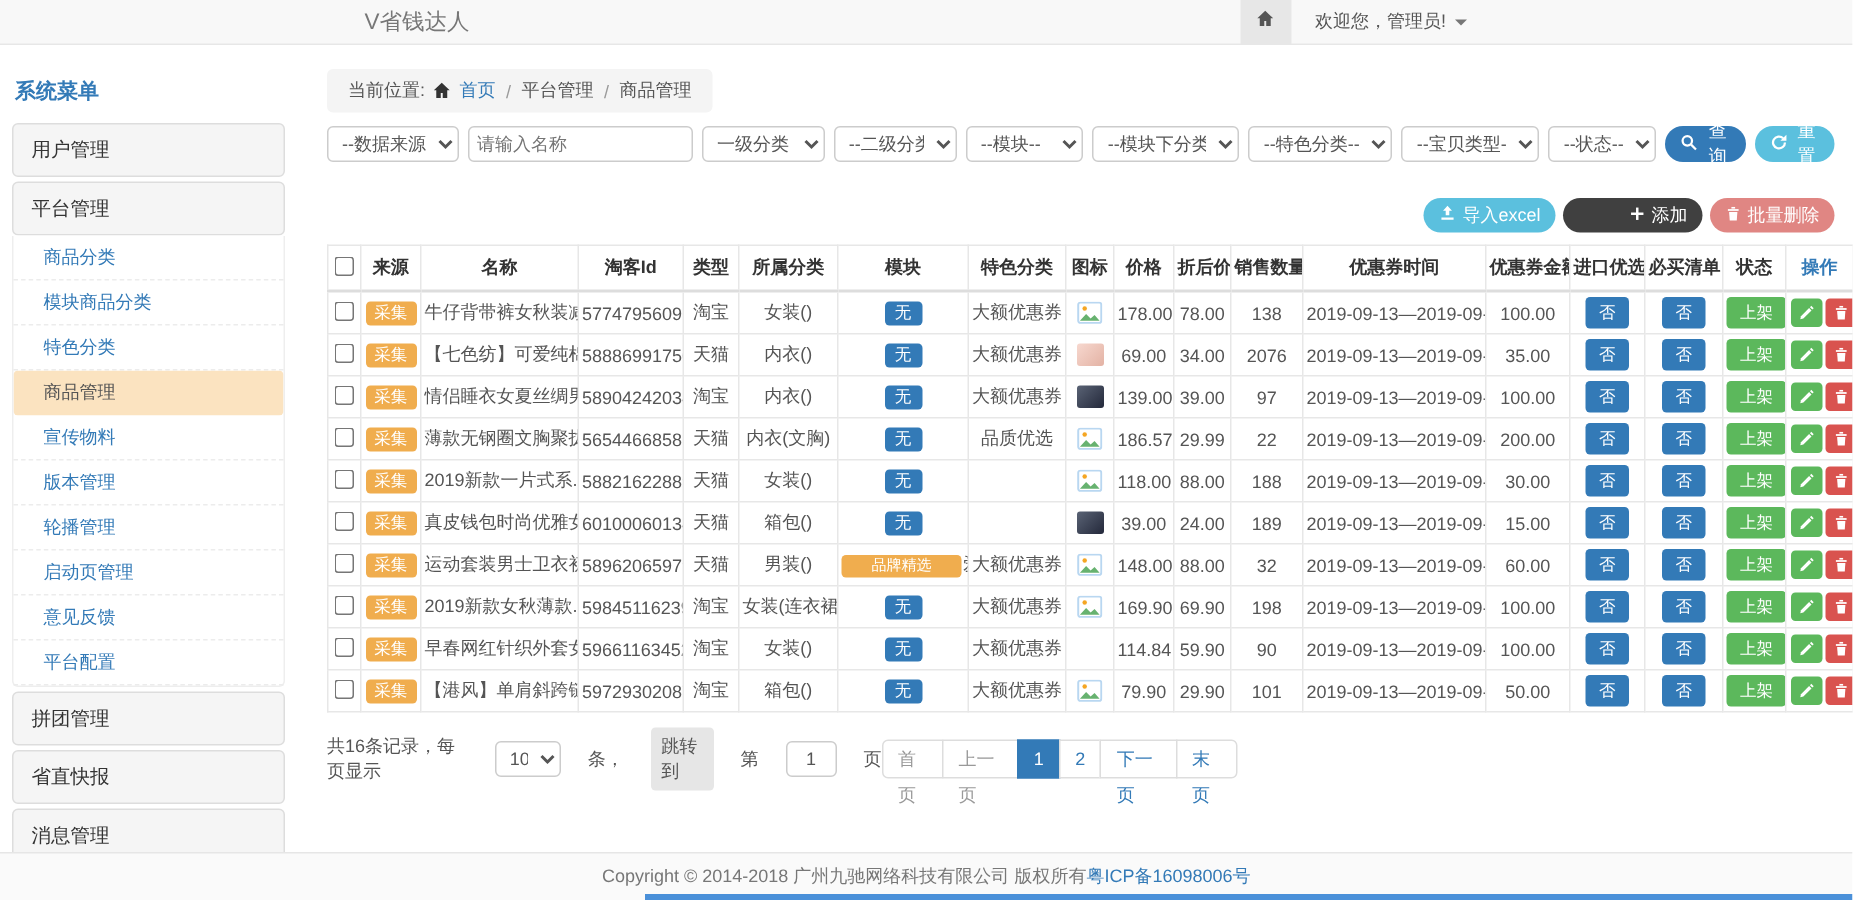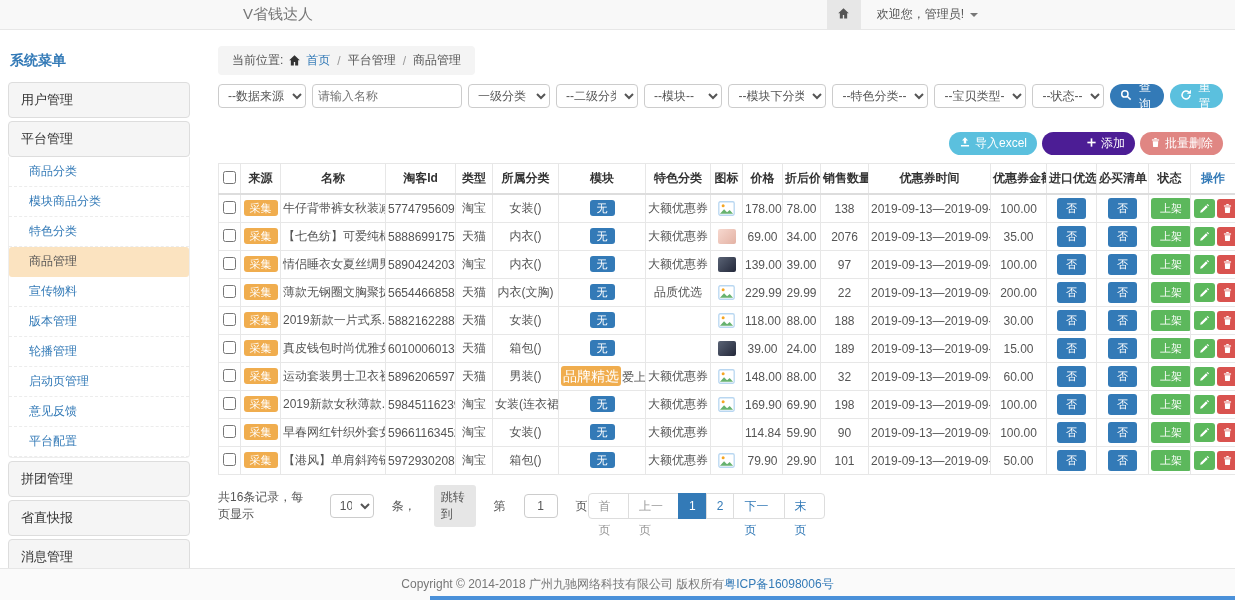--- a/index.html
+++ b/index.html
@@ -39,36 +39,36 @@
   .filters { margin-top:9px; display:flex; align-items:center; gap:6px; }
   .ctl { height:24px; border:1px solid #ccc; border-radius:4px; font-size:12px; color:#555;
     background:#fff; padding:0 5px; font-family:inherit; }
   .inp { width:150px; }
   .w1{width:88px}.w2{width:96px}.w3{width:82px}.w4{width:92px}.w5{width:98px}
   .w6{width:104px}.w7{width:92px}.w8{width:72px}
   .btn { height:24px; border:none; border-radius:12px; color:#fff; font-size:12px; padding:0 10px;
     cursor:pointer; display:inline-flex; align-items:center; gap:4px; font-family:inherit; }
   .btn-primary { background:#337ab7; }
   .btn-info { background:#5bc0de; }
-  .btn-success { background:#4c1d95;padding-left:44px; }
+  .btn-success { background:#404040;padding-left:44px; }
   .btn-soft-danger { background:#e08683; }
 
   .actions { margin-top:24px; display:flex; justify-content:flex-end; gap:5px; }
   .actions .btn { height:23px; }
 
   
   #grid { border-collapse:collapse; table-layout:fixed; width:100%; font-size:12px;
     color:#555; margin-top:8px; background:#fff; }
   #grid th, #grid td { border:1px solid #e7e7e7; text-align:center; padding:3px 2px;
     white-space:nowrap; overflow:hidden; }
   #grid thead th { color:#333; font-weight:bold; border-bottom:2px solid #ddd; padding:6px 2px; }
   #grid thead th.op-col { color:#337ab7; }
   #grid tbody tr { height:27px; }
   .badge-orange { background:#f0ad4e; color:#fff; font-size:11px; padding:2px 6px; border-radius:3px; }
-  .badge-orange.sm { padding:2px 2px; font-size:14px; }
+  .badge-orange.sm { padding:2px 20px; font-size:10px; }
   .badge-blue { background:#337ab7; color:#fff; font-size:11px; padding:2px 7px; border-radius:3px; }
   .mod-txt { margin-left:1px; }
   .btn-xs { border:none; border-radius:3px; color:#fff; font-size:11px; padding:3px 9px;
     cursor:pointer; font-family:inherit; }
   .btn-blue { background:#337ab7; } .btn-green { background:#5cb85c; } .btn-red { background:#d9534f; }
   .btn-ico { border:none; border-radius:3px; color:#fff; width:21px; height:19px; padding:0;
     cursor:pointer; margin:0 1px; display:inline-flex; align-items:center; justify-content:center; }
   .thumb { display:inline-block; width:18px; height:15px; border-radius:2px; vertical-align:middle;
     background:linear-gradient(135deg,#f7d8cf,#e3b2a4); }
   .thumb.dark { background:linear-gradient(135deg,#5a6375,#23283a); }
@@ -352,21 +352,21 @@
           <td>565446685867</td>
           <td>天猫</td>
           <td>内衣(文胸)</td>
           <td><span class="badge-blue">无</span></td>
           <td>品质优选</td>
           <td><span class="pic"><svg width="17" height="15" viewBox="0 0 18 16">
                 <rect x="0.8" y="0.8" width="16.4" height="14.4" rx="1.5" fill="#fff" stroke="#b9d7f1" stroke-width="1.4"></rect>
                 <circle cx="5.4" cy="5" r="1.6" fill="#f5a623"></circle>
                 <path d="M2 13.6l4.4-4.8 3.2 3.2 2.8-2.4 3.6 4z" fill="#67b26f"></path>
               </svg></span></td>
-          <td>229.99</td>
+          <td>186.57</td>
           <td>29.99</td>
           <td>22</td>
           <td>2019-09-13—2019-09-17</td>
           <td>200.00</td>
           <td><button class="btn-xs btn-blue">否</button></td>
           <td><button class="btn-xs btn-blue">否</button></td>
           <td><button class="btn-xs btn-green">上架</button></td>
           <td><button class="btn-ico btn-green">
               <svg width="11" height="11" viewBox="0 0 16 16">
                 <path d="M2.4 11.3l7.9-7.9 2.3 2.3-7.9 7.9-3 .7z" fill="currentColor"></path>

